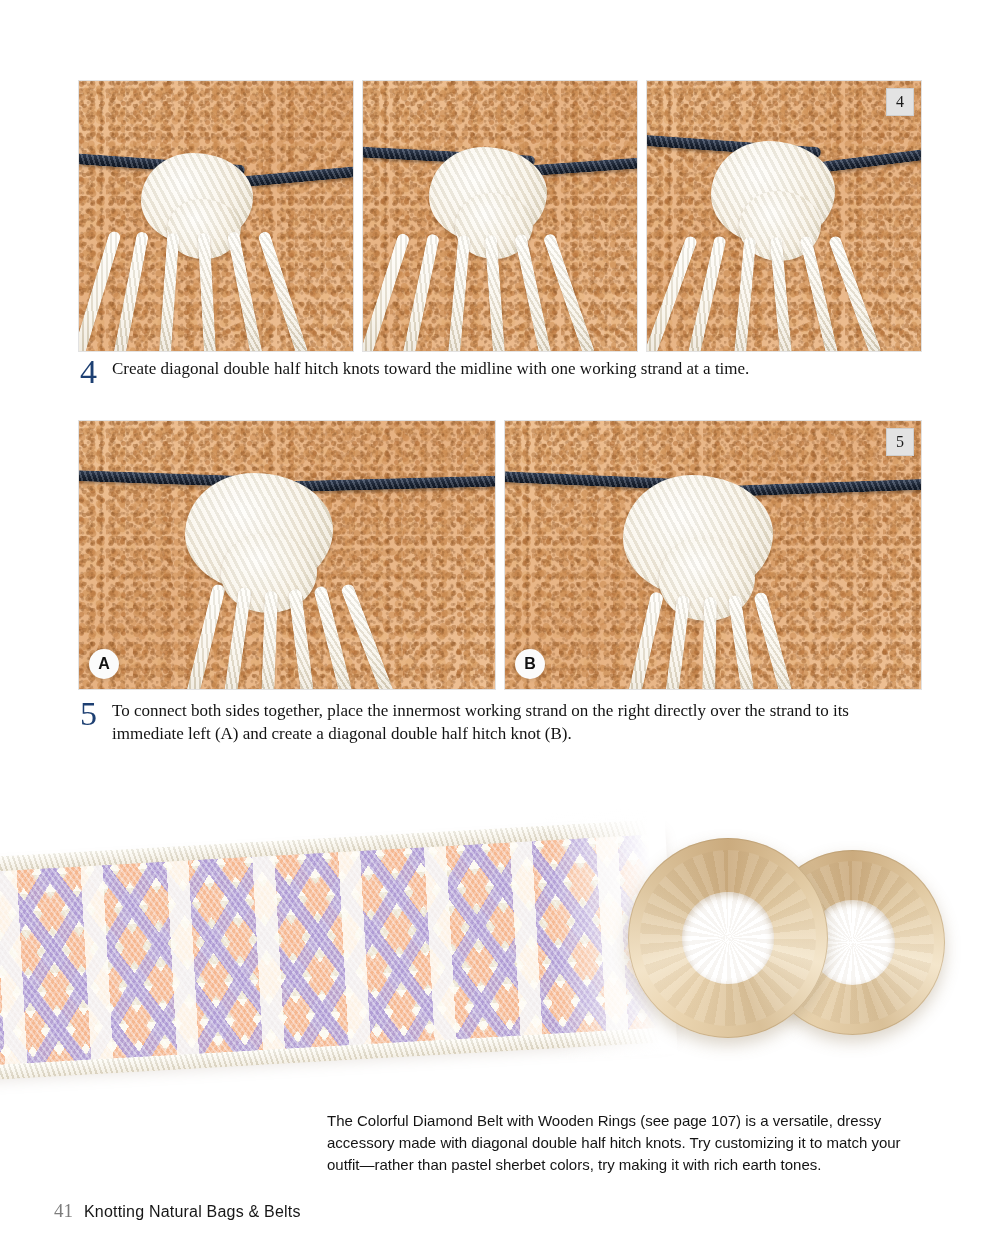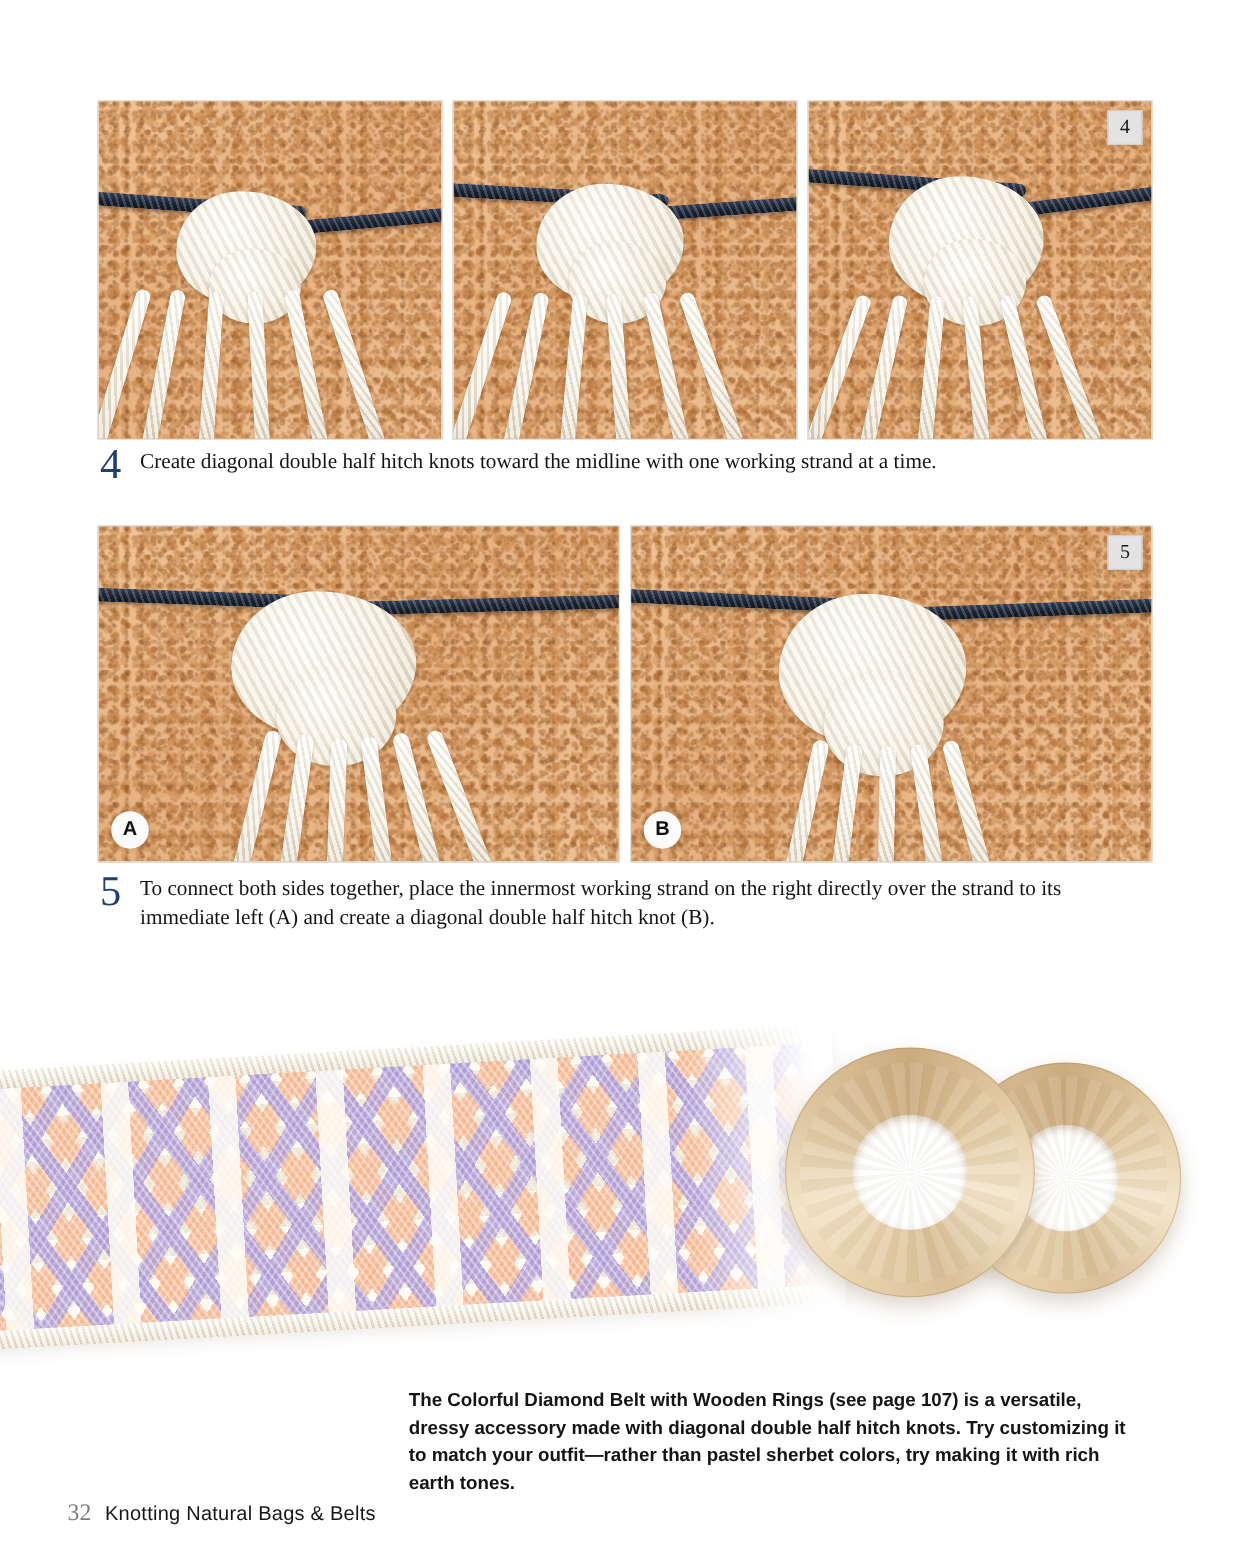--- a/index.html
+++ b/index.html
@@ -306,21 +306,21 @@
   
   #hero-caption {
     position: absolute;
     left: 327px;
     top: 1110px;
     width: 582px;
     font-family: "Liberation Sans", "DejaVu Sans", sans-serif;
     font-size: 15px;
     line-height: 1.47;
     color: #141414;
-    font-weight: 700;
+    font-weight: 400;
   }
 
   
   #footer {
     position: absolute;
     left: 54px;
     bottom: 28px;
     display: flex;
     align-items: baseline;
     gap: 11px;
@@ -441,17 +441,17 @@
       <div class="belt-edge-bot"></div>
       <div class="belt-fade"></div>
     </div>
     <div class="ring" id="ring-back"></div>
     <div class="ring" id="ring-front"></div>
   </div>
 
   <div id="hero-caption">The Colorful Diamond Belt with Wooden Rings (see page 107) is a versatile, dressy accessory made with diagonal double half hitch knots. Try customizing it to match your outfit—rather than pastel sherbet colors, try making it with rich earth tones.</div>
 
   <div id="footer">
-    <span class="pagenum">32</span>
+    <span class="pagenum">41</span>
     <span class="booktitle">Knotting Natural Bags &amp; Belts</span>
   </div>
 
 </div>
 
 </body></html>

